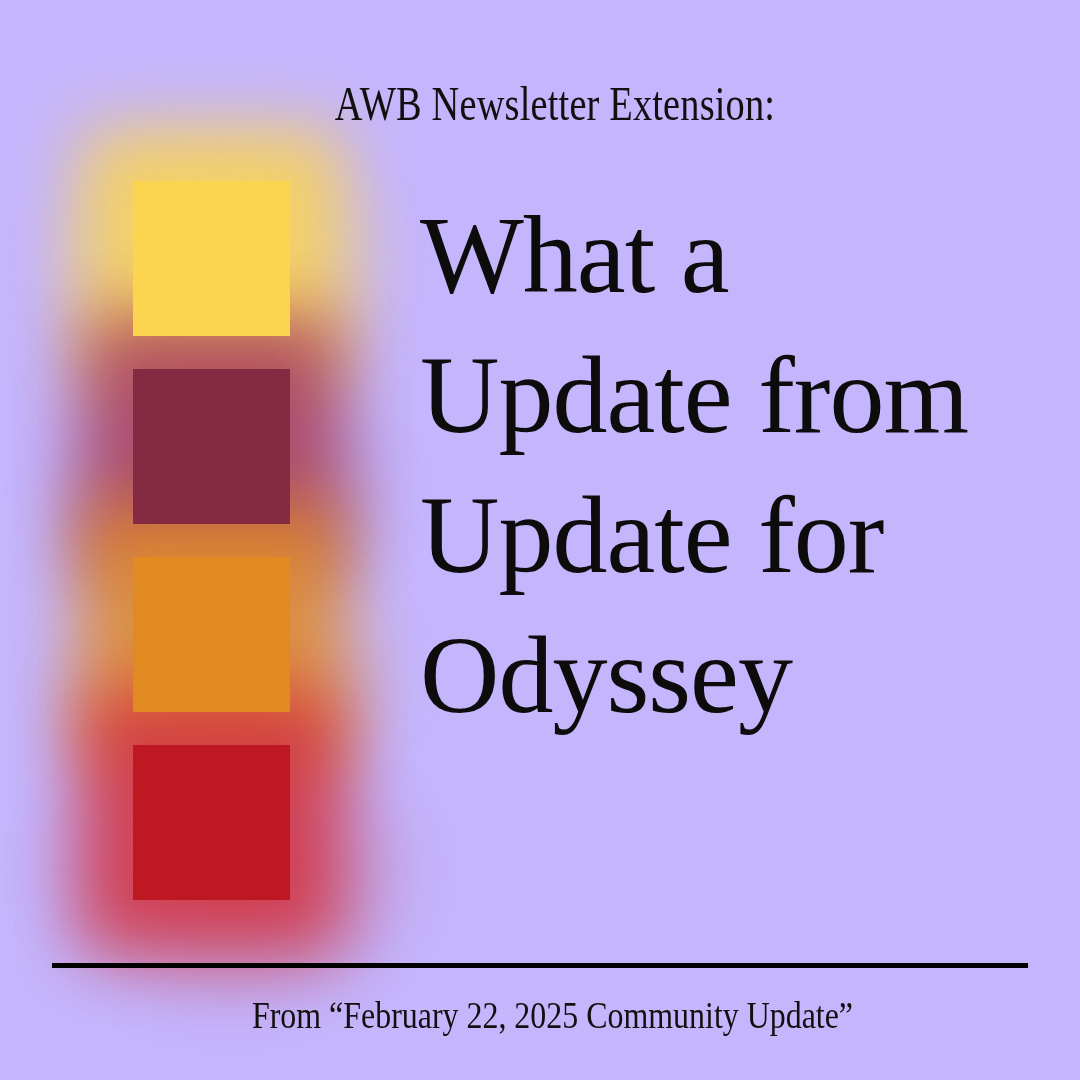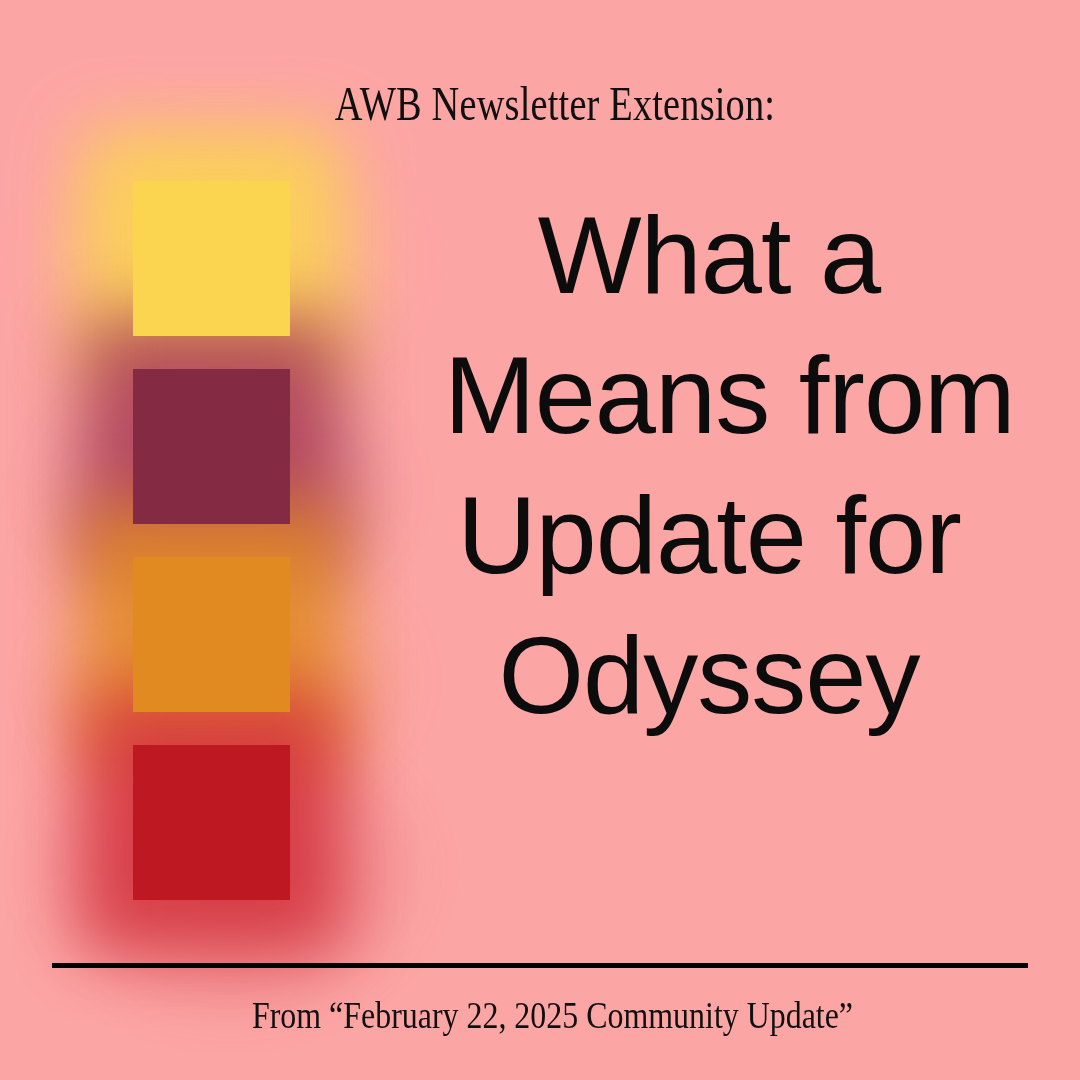--- a/index.html
+++ b/index.html
@@ -98,27 +98,26 @@
   .swatch .chip {
     position: absolute;
     left: 0; top: 0;
     width: 157px; height: 155px;
     z-index: 2;
   }
 
   
   #headline {
     position: absolute;
-    left: 444px;
+    left: 420px;
     top: 185px;
     width: 530px;
-    text-align: center;
     z-index: 4;
     color: #0d0c0c;
-    font-family: Liberation Sans, sans-serif;
+    font-family: Liberation Serif, serif;
     font-size: 110px;
     line-height: 140px;
     letter-spacing: -1px;
   }
   #headline .hl-line {
     display: block;
     white-space: nowrap;
   }
 
   
@@ -145,21 +144,21 @@
     font-size: 38px;
     line-height: 1.1;
     transform: scaleX(0.84);
     transform-origin: 50% 50%;
     white-space: nowrap;
   }
 </style>
 </head>
 <body>
 
-<div id="poster" style="background: #fca5a5;">
+<div id="poster" style="background: #c4b5fd;">
 
   <div class="ambient ambient-yellow"></div>
   <div class="ambient ambient-maroon"></div>
   <div class="ambient ambient-orange"></div>
   <div class="ambient ambient-red"></div>
 
   <div id="eyebrow">AWB Newsletter Extension:</div>
 
   <div id="swatches">
     <div class="swatch">
@@ -175,21 +174,21 @@
       <div class="chip" style="background: rgb(225, 138, 33);"></div>
     </div>
     <div class="swatch">
       <div class="glow" style="background: rgb(211, 49, 60);"></div>
       <div class="chip" style="background: rgb(190, 24, 35);"></div>
     </div>
   </div>
 
   <div id="headline">
     <span class="hl-line">What a</span>
-    <span class="hl-line">Means from</span>
+    <span class="hl-line">Update from</span>
     <span class="hl-line">Update for</span>
     <span class="hl-line">Odyssey</span>
   </div>
 
   <div id="rule" style="background: rgb(0, 0, 0);"></div>
 
   <div id="footer">From “February 22, 2025 Community Update”</div>
 
 </div>
 

